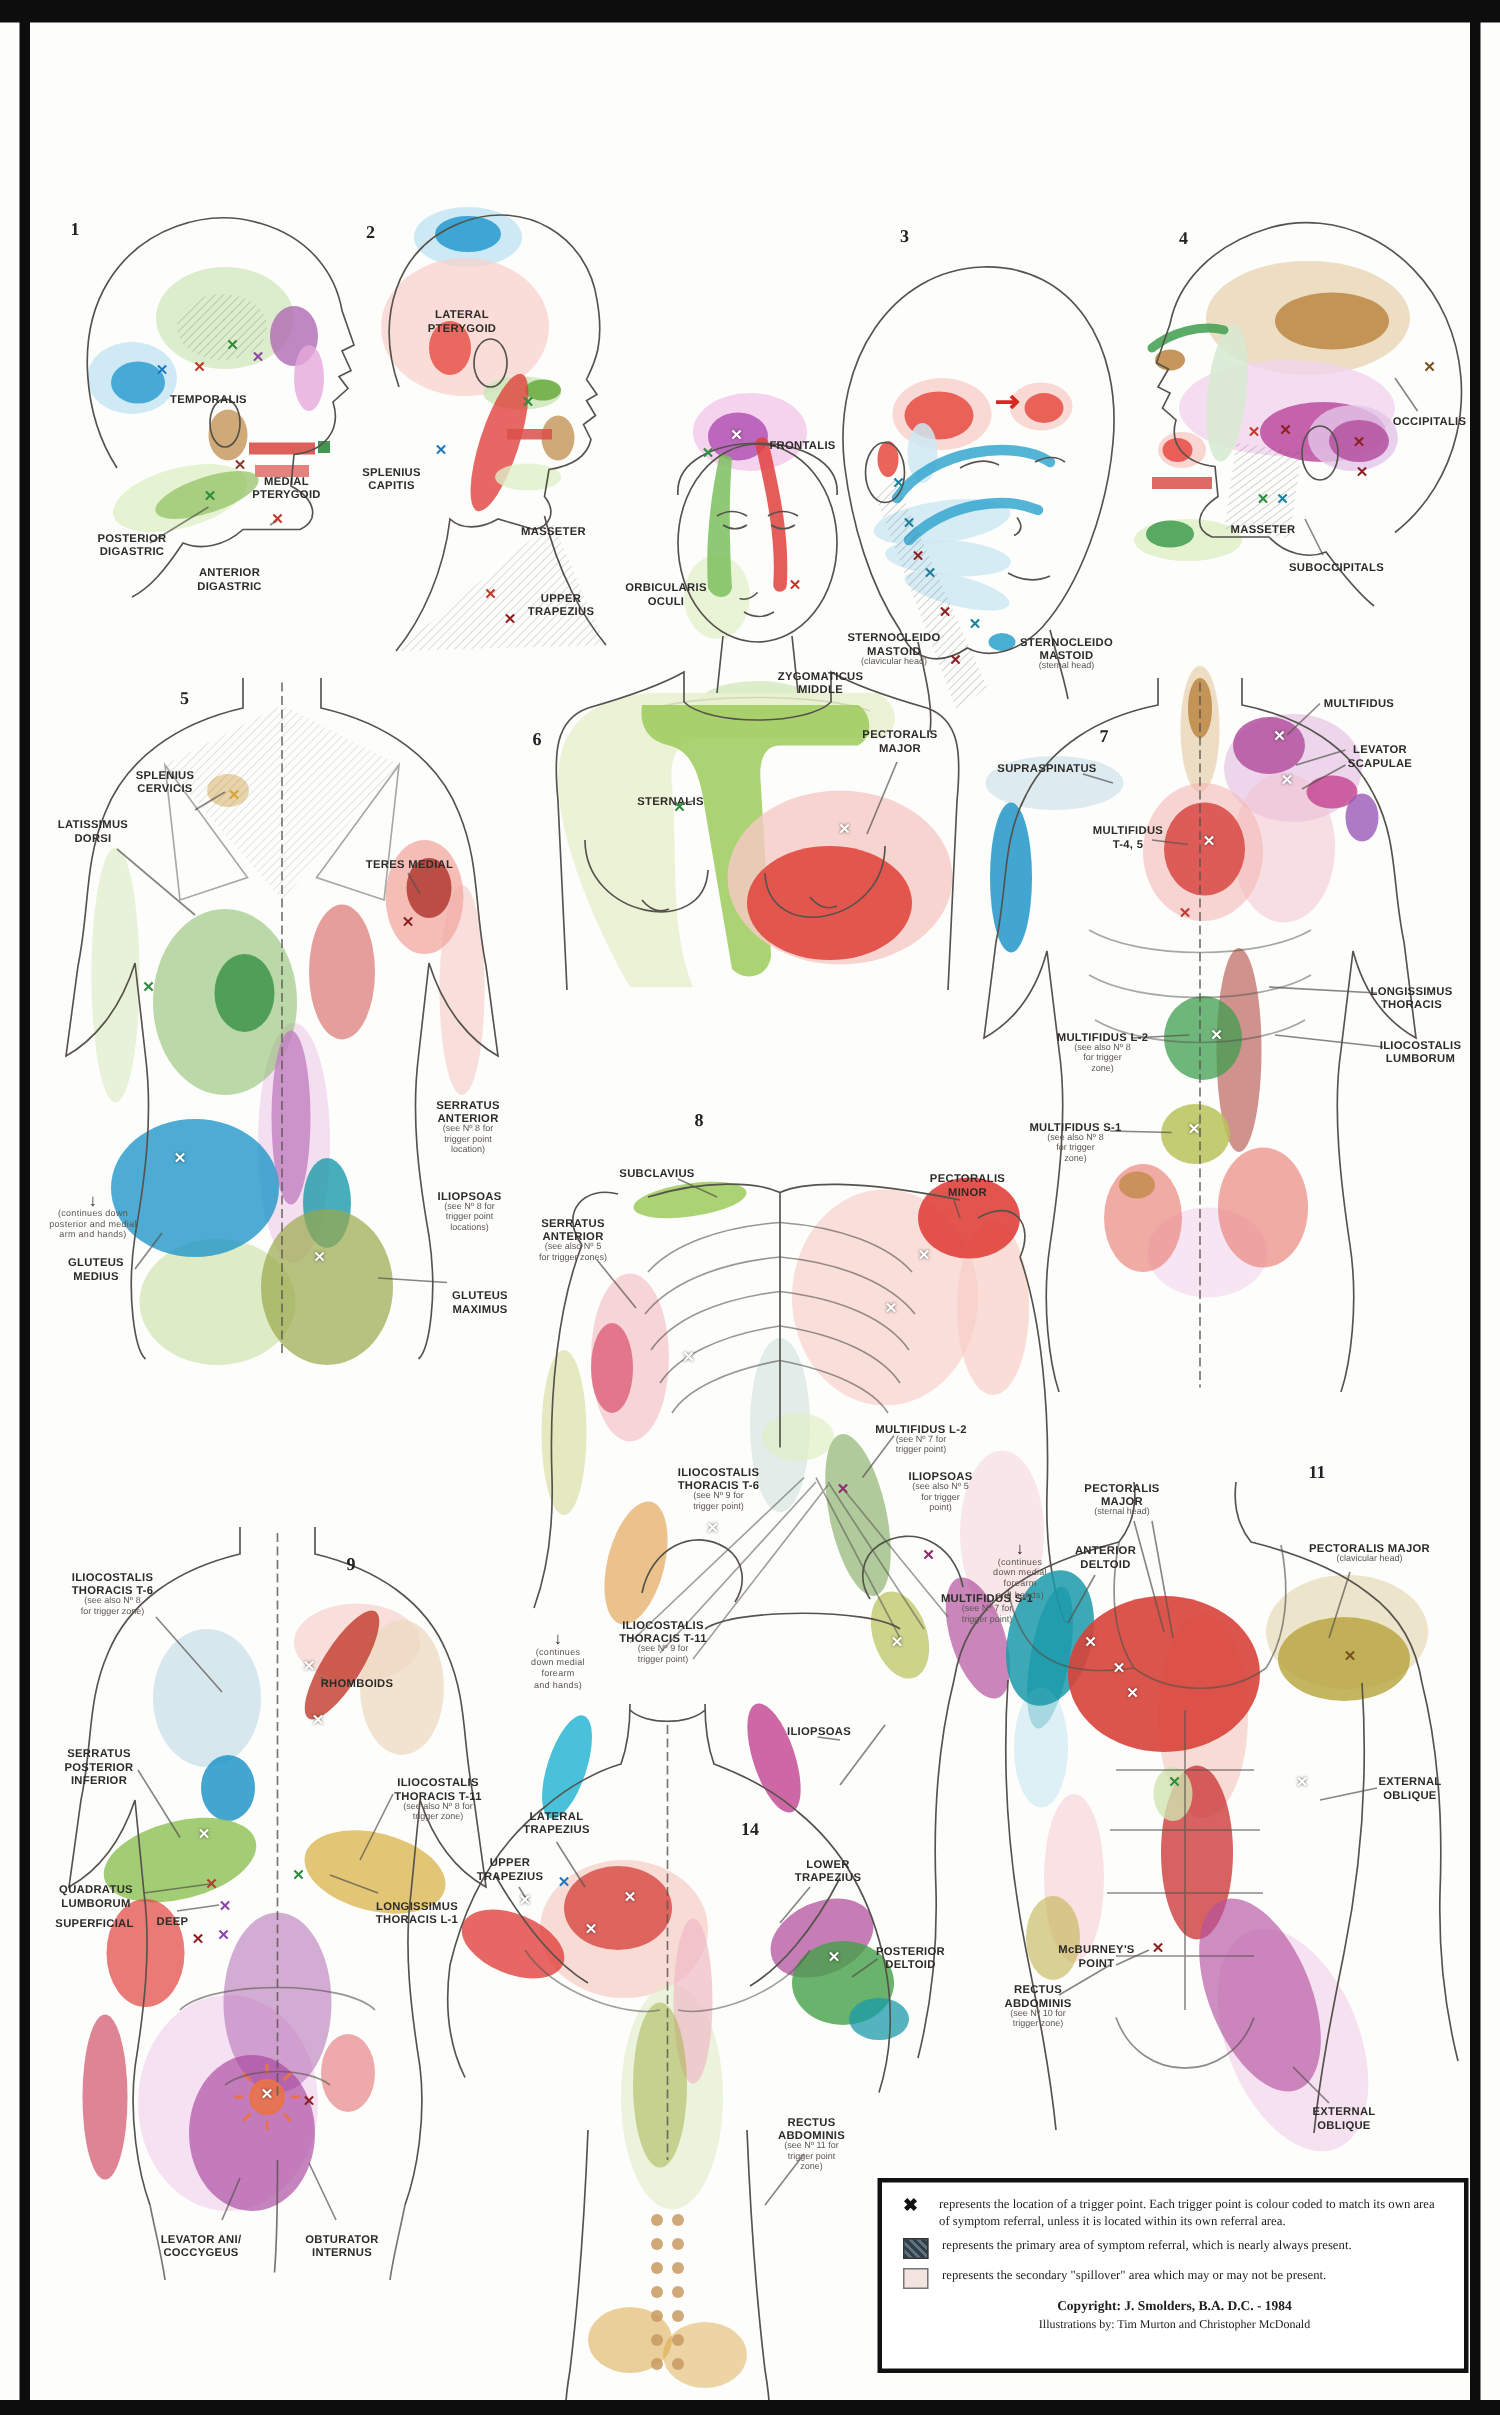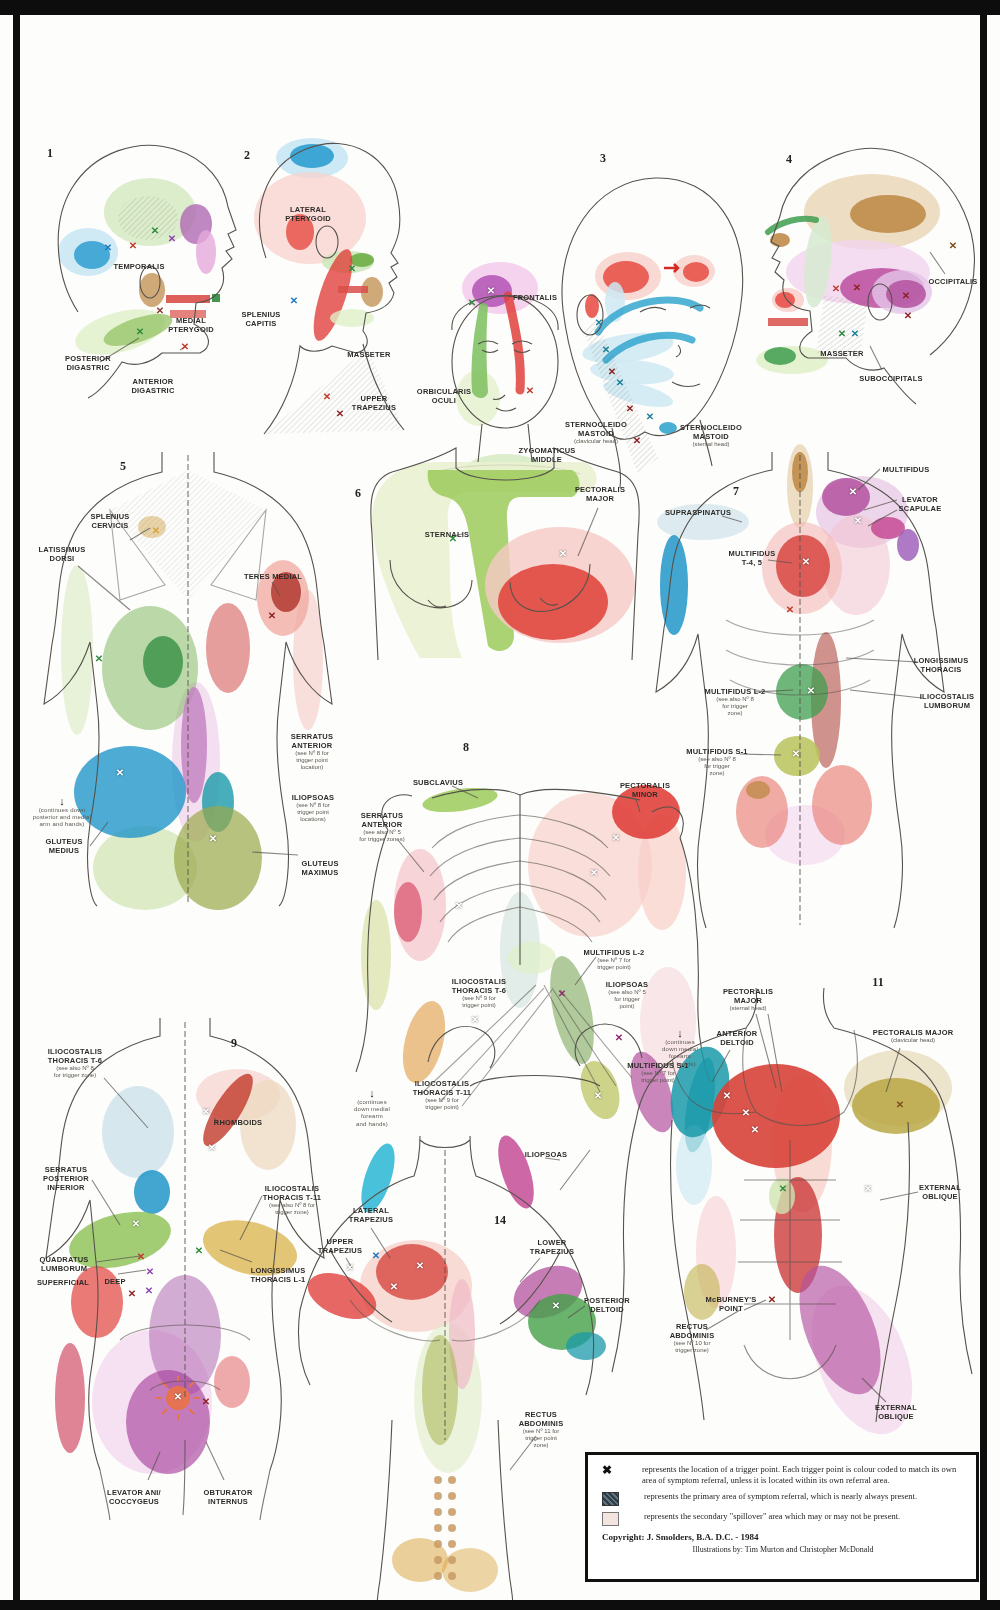--- a/index.html
+++ b/index.html
@@ -31,22 +31,22 @@
   .mk.white{text-shadow:0 0 2px rgba(0,0,0,.65);}
   #legend{position:absolute;left:585px;top:1452px;width:394px;height:130px;border:3px solid #111;
           background:#fff;z-index:5;padding:9px 12px 4px 14px;box-sizing:border-box;}
   .lg-row{display:flex;gap:9px;align-items:flex-start;margin-bottom:5px;}
   .lg-sym{flex:0 0 15px;display:block;}
   .sym-x{font-size:12px;font-weight:bold;color:#111;line-height:1;}
   .sym-x::before{content:"\2716";}
   .sym-sq{width:12px;height:12px;border:1px solid #333;margin-top:1px;}
   .sym-primary{background:#5f7280;background-image:repeating-linear-gradient(45deg,#2e3d46 0 2px,transparent 2px 4px);}
   .sym-secondary{background:#f4e4e0;border-color:#777;}
-  .lg-text{font:8.5px/1.3 "Liberation Serif",serif;color:#1d1d1d;margin-left:16px;}
-  #copyright{font:bold 9px/1.5 "Liberation Serif",serif;color:#1d1d1d;margin-top:2px;}
+  .lg-text{font:8.5px/1.3 "Liberation Serif",serif;color:#1d1d1d;}
+  #copyright{text-align:center;font:bold 9px/1.5 "Liberation Serif",serif;color:#1d1d1d;margin-top:2px;}
   #credits{text-align:center;font:8px/1.3 "Liberation Serif",serif;color:#1d1d1d;}
 </style>
 </head>
 <body>
 
 <div id="poster">
   <div id="frame-top" class="frame"></div>
   <div id="frame-left" class="frame"></div>
   <div id="frame-right" class="frame"></div>
   <div id="frame-bottom" class="frame"></div>

